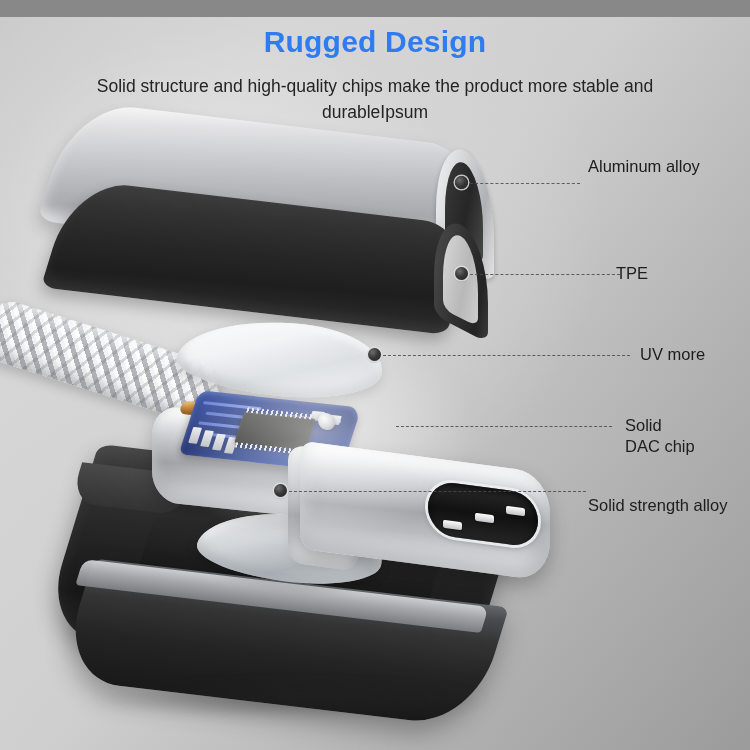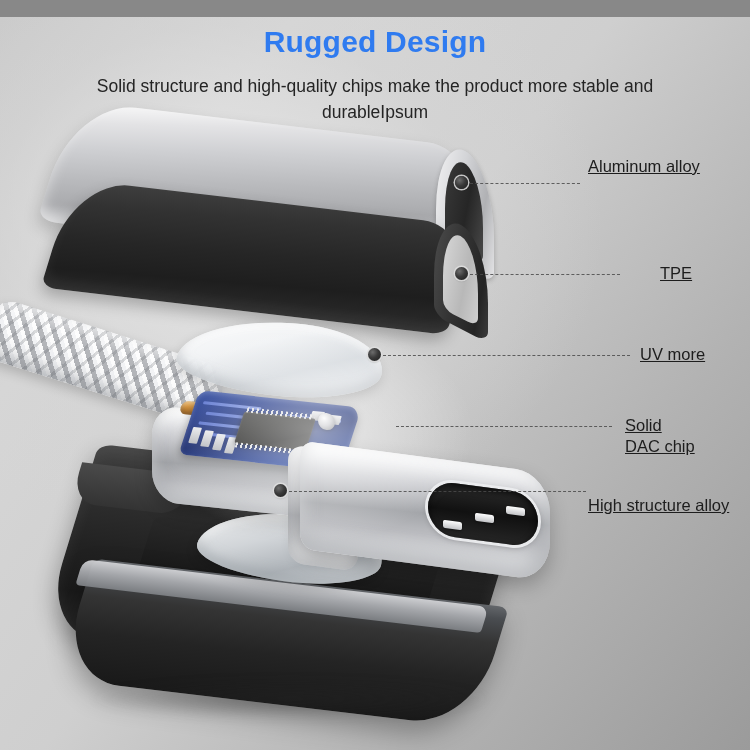--- a/index.html
+++ b/index.html
@@ -42,21 +42,20 @@
     color: #242424;
   }
 
   
   .callout-label {
     position: absolute;
     font-size: 16.5px;
     line-height: 21px;
     color: #1d1d1d;
     white-space: pre-line;
-    text-decoration: underline;
   }
   .lead-line {
     position: absolute;
     height: 0;
     border-top: 1.5px dashed #4b4b4b;
     opacity: .85;
   }
   .lead-dot {
     position: absolute;
     width: 13px;
@@ -402,34 +401,34 @@
 
   <div>
     <div class="lead-dot" style="left:455px; top:159px;"></div>
     <div class="lead-line" style="left:470px; top:166px; width:110px;"></div>
     <div class="callout-label" style="left:588px; top:139px;">Aluminum alloy</div>
   </div>
 
   <div>
     <div class="lead-dot" style="left:455px; top:250px;"></div>
     <div class="lead-line" style="left:470px; top:257px; width:150px;"></div>
-    <div class="callout-label" style="left:660px; top:246px;">TPE</div>
+    <div class="callout-label" style="left:616px; top:246px;">TPE</div>
   </div>
 
   <div>
     <div class="lead-dot" style="left:368px; top:331px;"></div>
     <div class="lead-line" style="left:383px; top:338px; width:247px;"></div>
     <div class="callout-label" style="left:640px; top:327px;">UV more</div>
   </div>
 
   <div>
     <div class="lead-line" style="left:396px; top:409px; width:216px;"></div>
     <div class="callout-label" style="left:625px; top:398px;">Solid
 DAC chip</div>
   </div>
 
   <div>
     <div class="lead-dot" style="left:274px; top:467px;"></div>
     <div class="lead-line" style="left:289px; top:474px; width:297px;"></div>
-    <div class="callout-label" style="left:588px; top:478px;">High structure alloy</div>
+    <div class="callout-label" style="left:588px; top:478px;">Solid strength alloy</div>
   </div>
 
 </div>
 
 </body></html>

